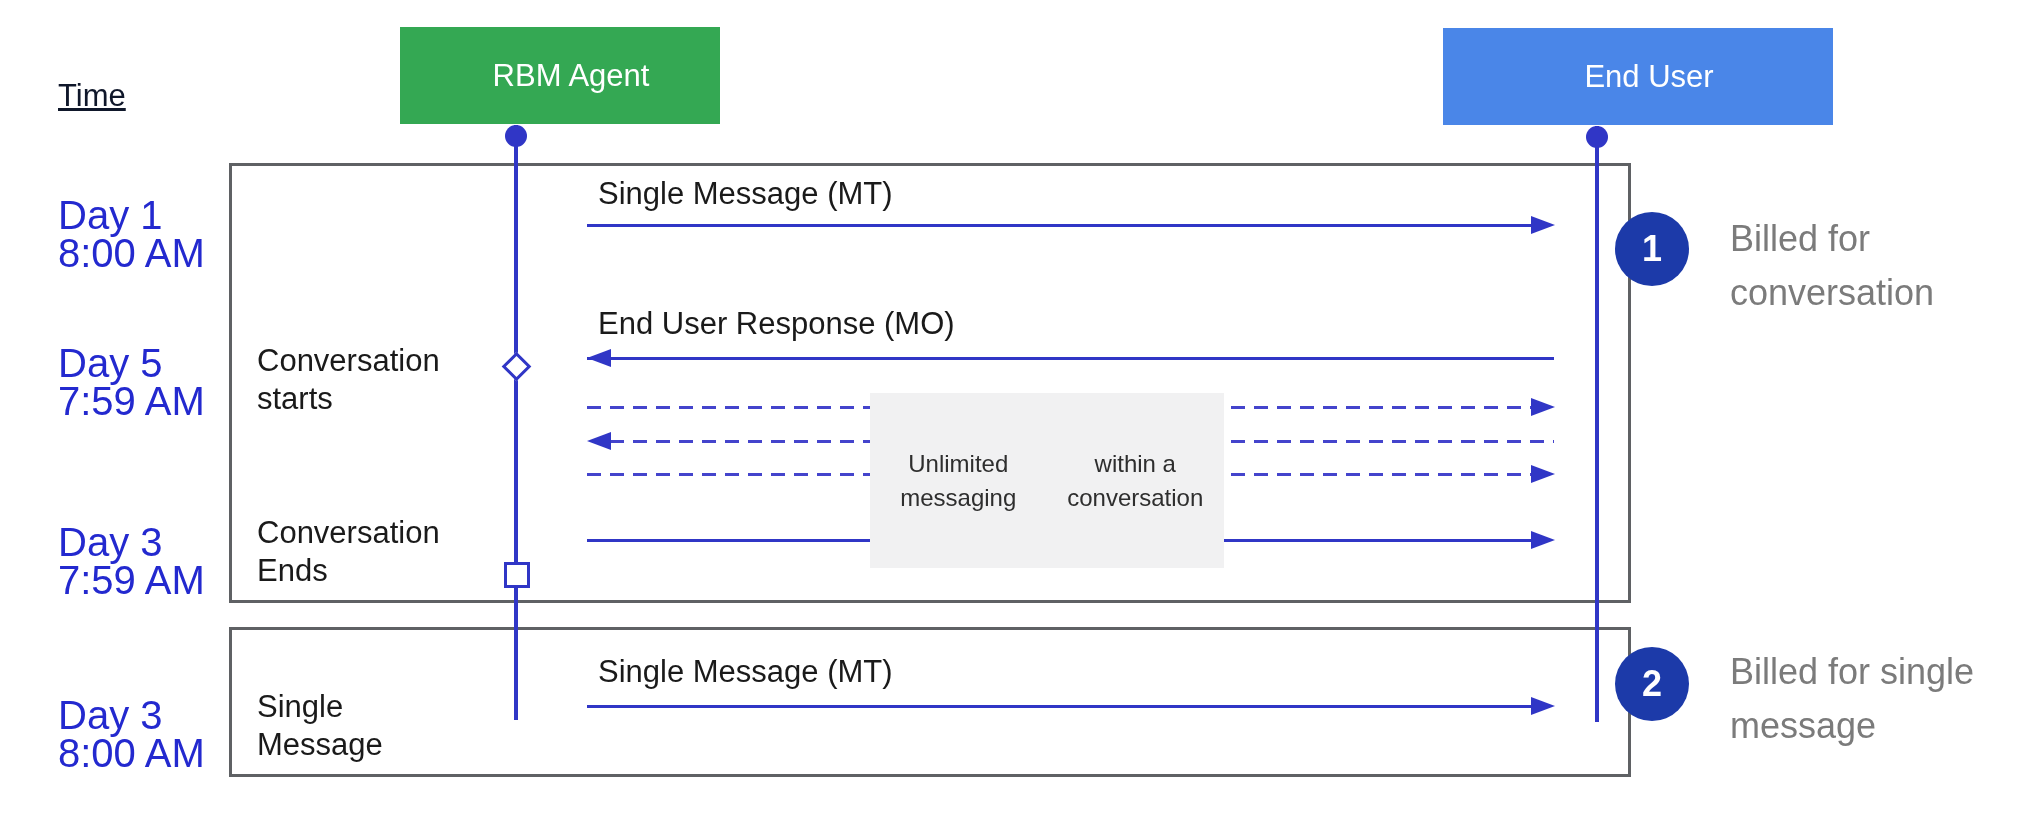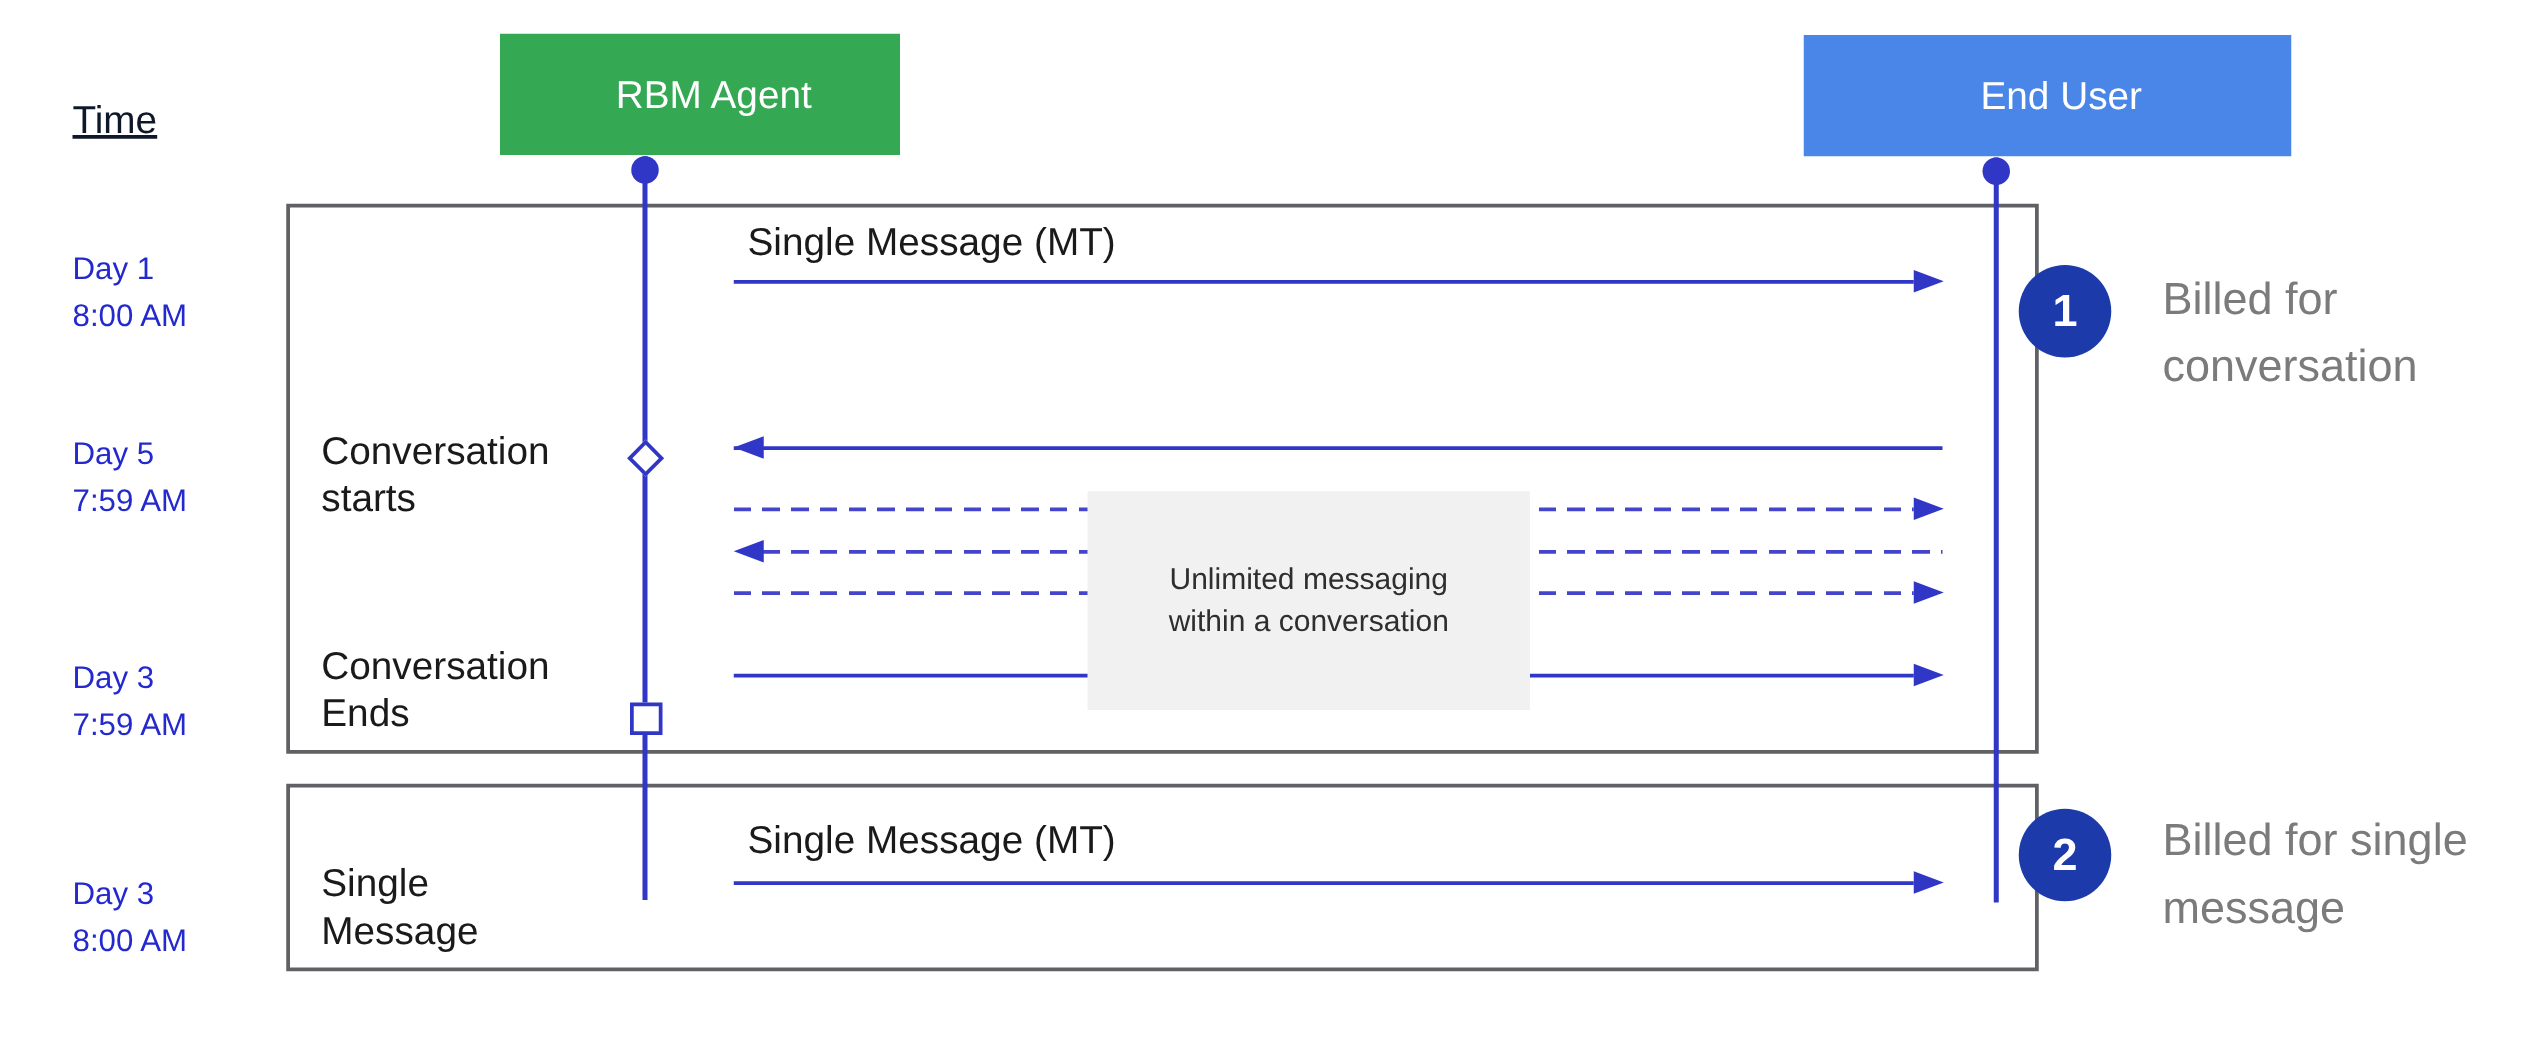--- a/index.html
+++ b/index.html
@@ -26,21 +26,21 @@
   .lifedot { position:absolute; width:22px; height:22px; border-radius:50%; background:#3036c6; z-index:3; }
   .lifedot.agent { left:505px; top:125px; }
   .lifedot.user  { left:1586px; top:126px; }
 
   
   .frame { position:absolute; left:229px; width:1396px; border:3px solid #5f6164; z-index:2; background:transparent; }
   .frame.conv   { top:163px; height:434px; }
   .frame.single { top:627px; height:144px; }
 
   
-  .day-label { position:absolute; left:58px; font-size:25px; line-height:38px; color:#2329cf; z-index:3; }
+  .day-label { position:absolute; left:58px; font-size:40px; line-height:38px; color:#2329cf; z-index:3; }
   .day-label.d1 { top:196px; }
   .day-label.d2 { top:344px; }
   .day-label.d3 { top:523px; }
   .day-label.d4 { top:696px; }
 
   
   .phase-label { position:absolute; left:257px; font-size:31px; line-height:38px; color:#1a1a1a; z-index:3; }
   .phase-label.starts { top:342px; }
   .phase-label.ends   { top:514px; }
   .phase-label.singlemsg { top:688px; }
@@ -76,21 +76,21 @@
     border:3px solid #3036c6; background:#ffffff; transform:rotate(45deg); z-index:4;
   }
   .square-marker {
     position:absolute; left:504px; top:562px; width:20px; height:20px;
     border:3px solid #3036c6; background:#ffffff; z-index:4;
   }
 
   
   .note-box {
     position:absolute; left:870px; top:393px; width:354px; height:175px;
-    background:#f1f1f2; z-index:5; display:flex; flex-direction:column;
+    background:#f1f1f2; z-index:5; display:flex; flex-direction:row;
     align-items:center; justify-content:center;
     font-size:24px; line-height:34px; color:#2e2e2e; text-align:center;
   }
 
   
   .badge {
     position:absolute; left:1615px; width:74px; height:74px; border-radius:50%;
     background:#1c3aa9; color:#ffffff; font-size:36px; font-weight:bold;
     display:flex; align-items:center; justify-content:center; z-index:6;
   }
@@ -151,20 +151,21 @@
     <div>Message</div>
   </div>
 
   <div class="diamond-marker"></div>
   <div class="square-marker"></div>
 
   <div class="msg-label mt1">Single Message (MT)</div>
   <div class="msg-line line-right y-mt1"></div>
   <div class="ah right y-mt1"></div>
 
+  <div class="msg-label mo">End User Response (MO)</div>
   <div class="msg-line line-plain y-mo"></div>
   <div class="ah left y-mo"></div>
 
   <div class="msg-line dashed line-right y-d1"></div>
   <div class="ah right y-d1"></div>
 
   <div class="msg-line dashed line-left y-d2"></div>
   <div class="ah left y-d2"></div>
 
   <div class="msg-line dashed line-right y-d3"></div>

